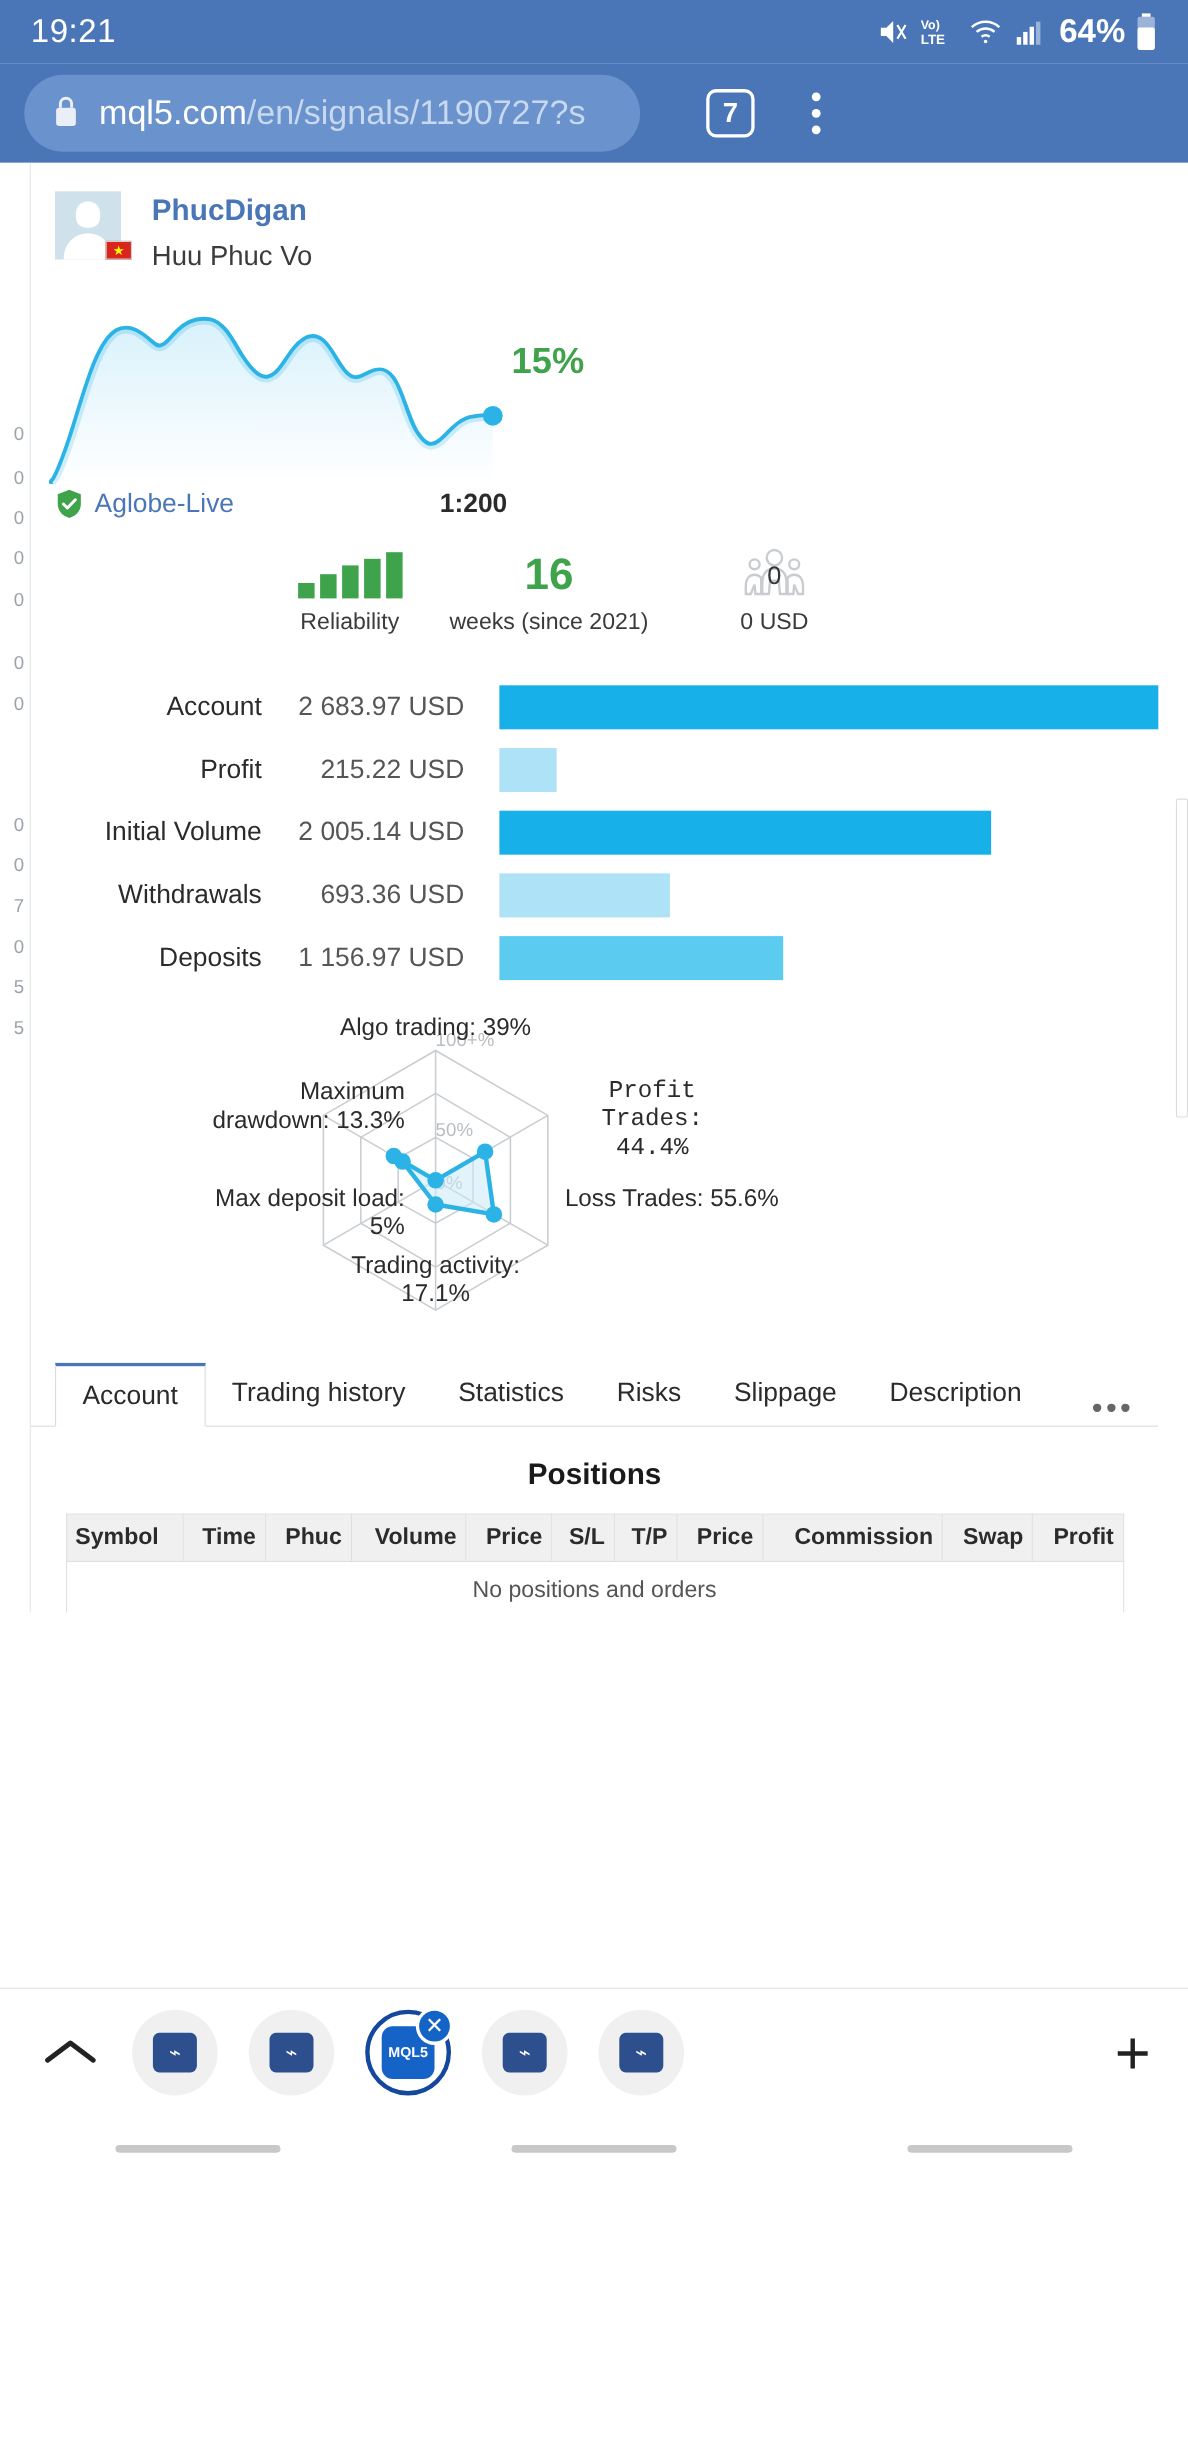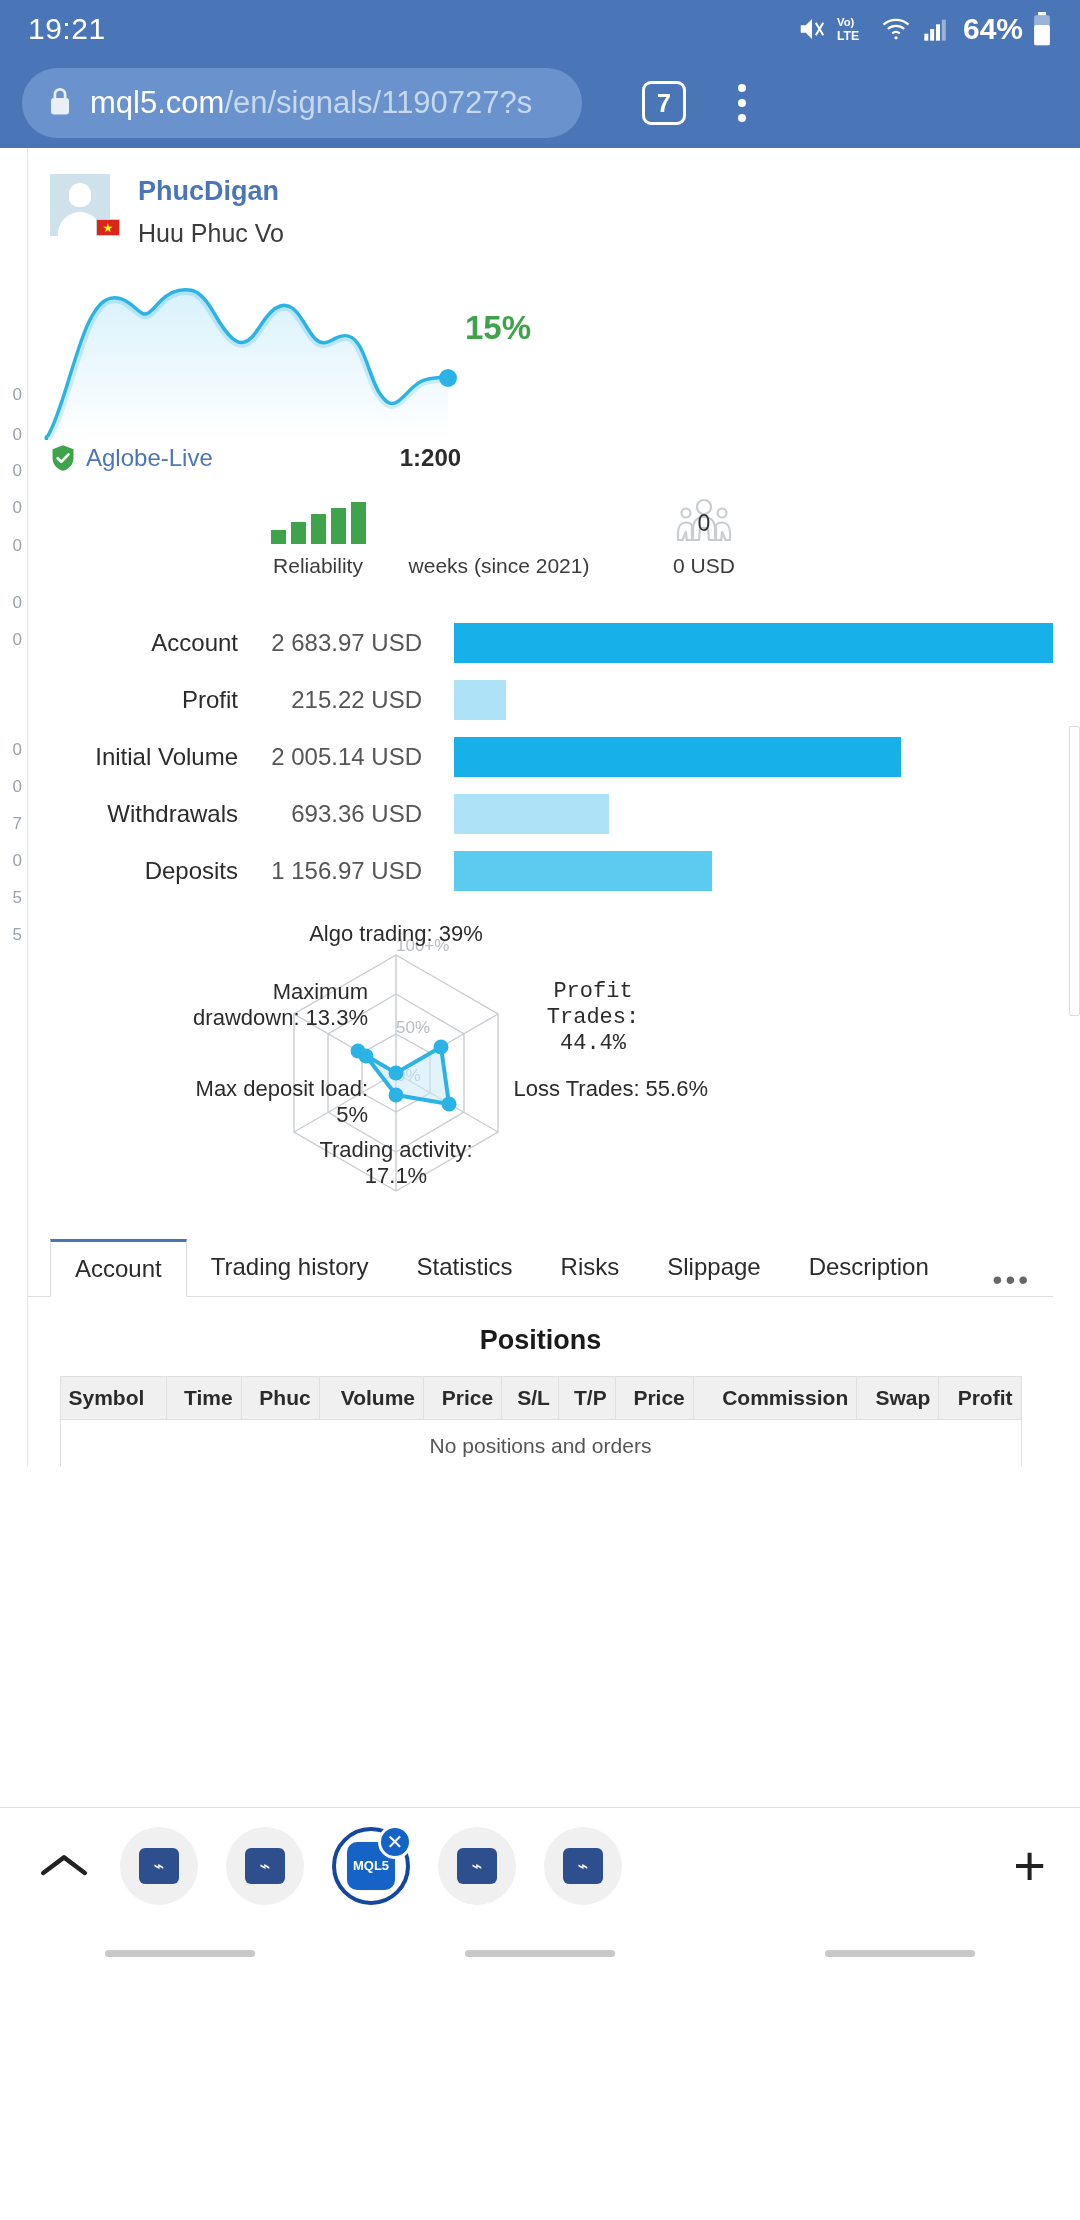--- a/index.html
+++ b/index.html
@@ -326,20 +326,21 @@
             <div class="rel-bars">
               <i style="height:14px"></i>
                 <i style="height:22px"></i>
                 <i style="height:30px"></i>
                 <i style="height:36px"></i>
                 <i style="height:42px"></i>
             </div>
             <div class="stat-label">Reliability</div>
           </div>
           <div class="stat stat-weeks">
+            <div class="big">16</div>
             <div class="stat-label">weeks (since 2021)</div>
           </div>
           <div class="stat stat-subs">
             <div class="subs-icon">
               <svg width="62" height="46" viewBox="0 0 62 46" fill="none" stroke="#c9cdd1" stroke-width="2.2">
                 <circle cx="31" cy="9" r="7"></circle>
                 <path d="M20 32 C20 23 24.5 19 31 19 C37.5 19 42 23 42 32 L42 42 L36 42 L35 30 L27 30 L26 42 L20 42 Z"></path>
                 <circle cx="13" cy="15" r="4.5"></circle>
                 <path d="M5 35 C5 28 8.5 24.5 13 24.5 C15.5 24.5 17.6 25.5 19 27.3 L19 42 L13.8 42 L13 33.5 L9.5 42 L5 42 Z"></path>
                 <circle cx="49" cy="15" r="4.5"></circle>

